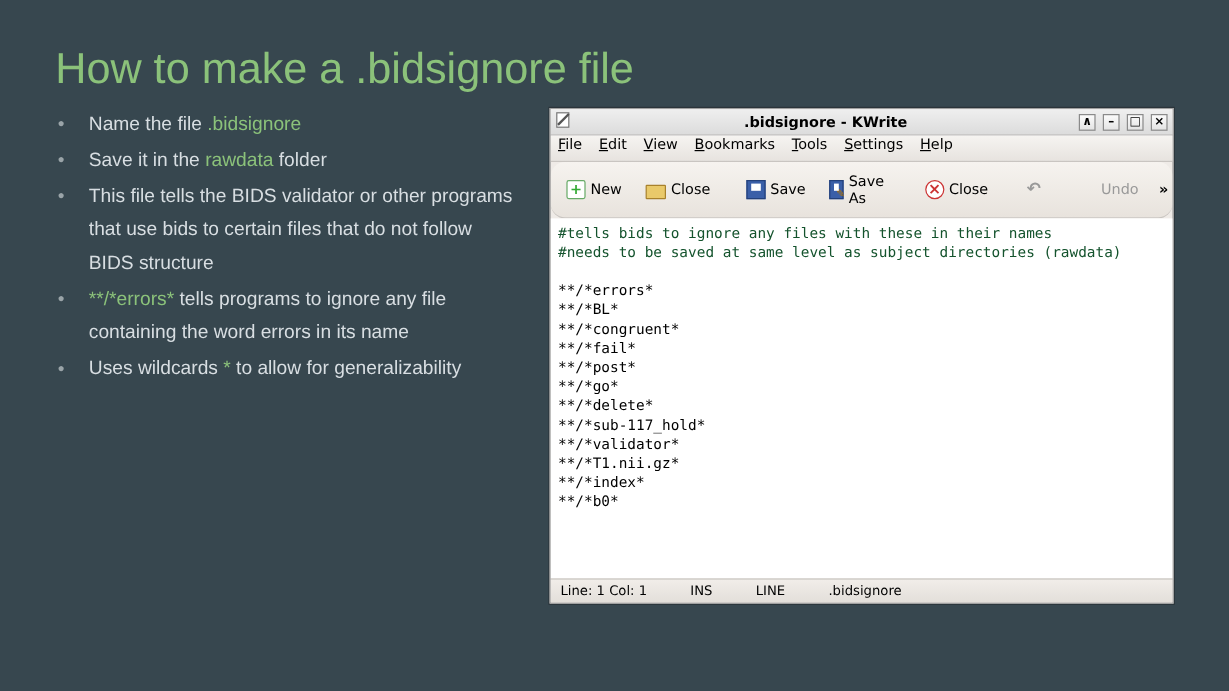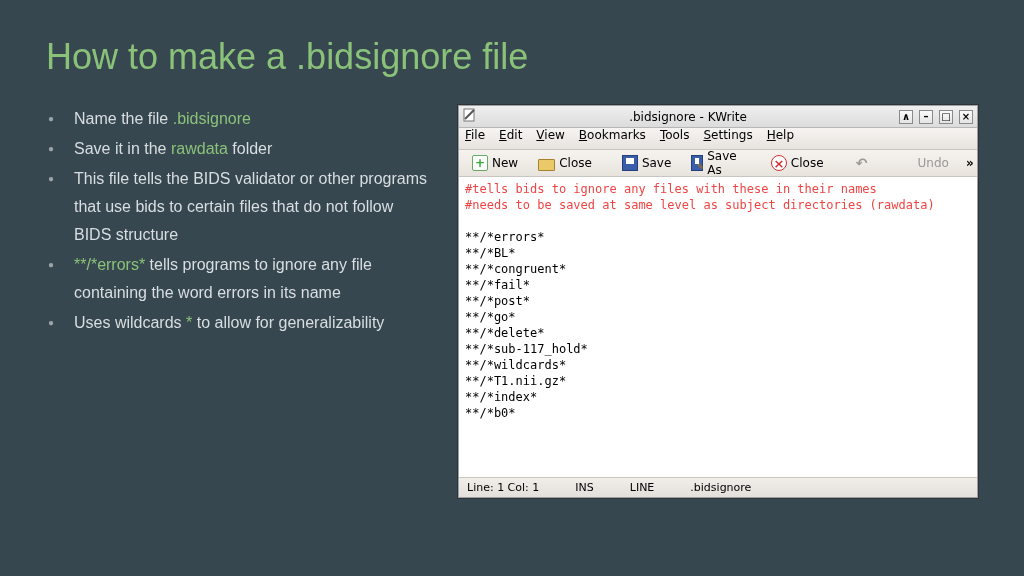--- a/index.html
+++ b/index.html
@@ -14,21 +14,21 @@
     height: 576px;
     padding: 36px 46px 30px 46px;
     position: relative;
   }
   .title {
     font-family: "Segoe UI Semilight", "Segoe UI", Arial, sans-serif;
     font-weight: 400;
     font-size: 36px;
     color: #8bc27a;
     letter-spacing: 0px;
-    margin-bottom: 27px;
+    margin-bottom: 12px;
   }
   .cols { display: flex; gap: 26px; }
   .left { width: 410px; }
   .left ul { list-style: none; }
   .left li {
     position: relative;
     padding-left: 28px;
     font-size: 16px;
     line-height: 28px;
     color: #d8dee2;
@@ -57,21 +57,21 @@
     display: flex;
     align-items: center;
     height: 22px;
     background: linear-gradient(#efefef, #dcdcdc);
     border-bottom: 1px solid #b7b7b7;
     font-size: 12px;
     padding: 0 4px;
     gap: 6px;
   }
   .titlebar .wicon { display:inline-block; }
-  .titlebar .wtitle { flex: 1; text-align: center; font-weight: normal; }
+  .titlebar .wtitle { flex: 1; text-align: center; font-weight: bold; }
   .titlebar .wbtn {
     width: 14px; height: 14px;
     border: 1px solid #8a8a8a;
     background: linear-gradient(#fbfbfb,#e4e4e4);
     display: inline-flex; align-items:center; justify-content:center;
     font-size: 10px; line-height:1;
     font-weight:bold;
   }
   .menubar {
     display: flex;
@@ -80,26 +80,27 @@
     background: linear-gradient(#f6f4f1, #e7e3df);
     border-bottom: 1px solid #c9c5c1;
     padding: 0 6px;
     gap: 14px;
     font-size: 12px;
   }
   .menubar span u { text-decoration: underline; }
   .toolbar {
     display: flex;
     align-items: center;
-    height: 27px;
+    height: 47px;
     background: linear-gradient(#f6f3ef, #e8e3dd);
     border-bottom: 1px solid #c9c5c1;
     padding: 0 6px;
     gap: 6px;
     font-size: 12px;
+    border-radius: 12px;
   }
   .tbtn {
     display: inline-flex;
     align-items: center;
     gap: 4px;
     height: 24px;
     padding: 0 6px;
     border: 1px solid transparent;
     border-radius: 3px;
   }
@@ -128,21 +129,21 @@
   .ico.undo::after{content:"↶"; font-size:14px;}
   .editor {
     background:#fff;
     font-family:"DejaVu Sans Mono","Liberation Mono",monospace;
     font-size:12px;
     line-height:16px;
     color:#000;
     padding:4px 6px;
     height: 300px;
   }
-  .editor .comment { color:#ef4444; }
+  .editor .comment { color:#14532d; }
   .editor .blank { height:16px; }
   .statusbar {
     display:flex;
     align-items:center;
     height:20px;
     background:linear-gradient(#f1ede9,#e3dfda);
     border-top:1px solid #c9c5c1;
     font-size:11px;
     padding:0 8px;
     gap:36px;
@@ -239,21 +240,21 @@
         <div class="comment">#needs to be saved at same level as subject directories (rawdata)</div>
         <div class="blank"></div>
         <div>**/*errors*</div>
         <div>**/*BL*</div>
         <div>**/*congruent*</div>
         <div>**/*fail*</div>
         <div>**/*post*</div>
         <div>**/*go*</div>
         <div>**/*delete*</div>
         <div>**/*sub-117_hold*</div>
-        <div>**/*wildcards*</div>
+        <div>**/*validator*</div>
         <div>**/*T1.nii.gz*</div>
         <div>**/*index*</div>
         <div>**/*b0*</div>
       </div>
 
       <div class="statusbar">
         <span class="cell">Line: 1 Col: 1</span>
         <span class="cell">INS</span>
         <span class="cell">LINE</span>
         <span class="cell">.bidsignore</span>

